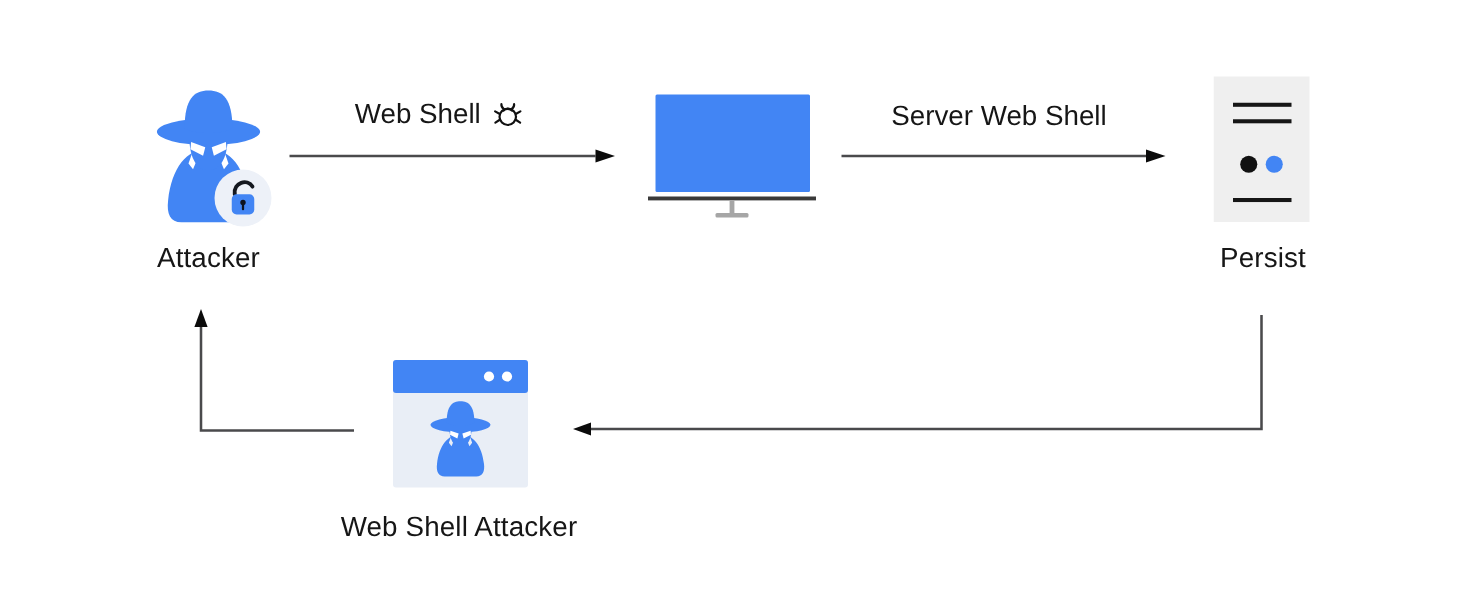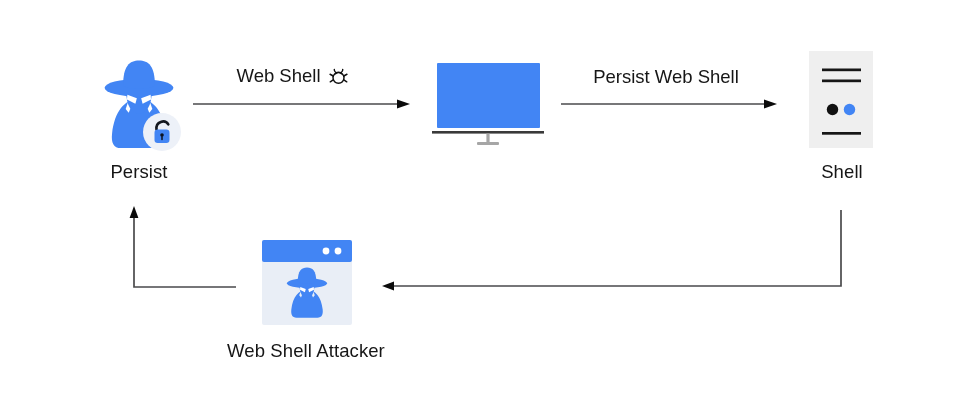--- a/index.html
+++ b/index.html
@@ -62,21 +62,21 @@
   <svg class="abs spy-on-white" style="left:96px;top:56px" width="86" height="98" viewBox="0 0 100 100" preserveAspectRatio="none">
     <use href="#spy"></use>
   </svg>
   <svg class="abs" style="left:142px;top:112px" width="40" height="40" viewBox="0 0 40 40">
     <circle cx="20" cy="20" r="19" fill="var(--badge-bg,#EDF1F8)"></circle>
     <path d="M14.5 17.5 C13.5 9.5 23 7 26.3 12.4" stroke="#14181F" stroke-width="2.6" fill="none" stroke-linecap="round"></path>
     <rect x="12.5" y="17.5" width="15" height="13.5" rx="3.2" fill="var(--primary-blue,#4285F4)"></rect>
     <circle cx="20" cy="23" r="1.8" fill="#0C1220"></circle>
     <rect x="19.25" y="24" width="1.5" height="4.2" rx="0.7" fill="#0C1220"></rect>
   </svg>
-  <div class="node-label" style="left:139px;top:160px">Persist</div>
+  <div class="node-label" style="left:139px;top:160px">Attacker</div>
 
   <div class="edge-label" style="left:293px;top:63px">
     <span>Web Shell</span>
     <svg width="22" height="22" viewBox="0 0 24 24" fill="none" stroke="#111" stroke-width="1.6" stroke-linecap="round">
       <circle cx="12" cy="14" r="6"></circle>
       <path d="M8.8 9.6 A4.6 4.6 0 0 1 15.2 9.6"></path>
       <path d="M9.2 8.4 C7.9 7.5 7.2 6.3 7.4 4.8"></path>
       <path d="M14.8 8.4 C16.1 7.5 16.8 6.3 16.6 4.8"></path>
       <path d="M6.2 12 L2.8 10.1"></path>
       <path d="M6.2 16.2 L3 18.3"></path>
@@ -90,36 +90,36 @@
   </svg>
 
   <svg class="abs" style="left:430px;top:60px" width="116" height="87" viewBox="0 0 116 87">
     <rect x="7" y="3" width="103" height="65" rx="1" fill="var(--primary-blue,#4285F4)"></rect>
     <rect x="2" y="71" width="112" height="2.6" fill="var(--monitor-base,#3A3A3A)"></rect>
     <rect x="56.4" y="73.6" width="3.2" height="9" fill="var(--monitor-stand,#A6A6A6)"></rect>
     <rect x="47" y="82" width="22" height="3" rx="1" fill="var(--monitor-stand,#A6A6A6)"></rect>
   </svg>
 
   <div class="edge-label" style="left:666px;top:64px">
-    <span>Persist Web Shell</span>
+    <span>Server Web Shell</span>
   </div>
   <svg class="abs" style="left:558px;top:95px" width="224" height="18">
     <line class="shaft" x1="3" y1="9" x2="206" y2="9"></line>
     <polygon class="head" points="206,4.6 219,9 206,13.4"></polygon>
   </svg>
 
   <svg class="abs" style="left:809px;top:50px" width="66" height="100" viewBox="0 0 66 100">
     <rect x="0" y="1" width="64" height="97" fill="var(--server-panel,#EFEFEF)"></rect>
     <rect x="13" y="18.5" width="39" height="2.7" fill="#161616"></rect>
     <rect x="13" y="29.5" width="39" height="2.7" fill="#161616"></rect>
     <circle cx="23.5" cy="59.5" r="5.7" fill="#111111"></circle>
     <circle cx="40.5" cy="59.5" r="5.7" fill="var(--primary-blue,#4285F4)"></circle>
     <rect x="13" y="82" width="39" height="2.7" fill="#161616"></rect>
   </svg>
-  <div class="node-label" style="left:842px;top:160px">Shell</div>
+  <div class="node-label" style="left:842px;top:160px">Persist</div>
 
   <svg class="abs" style="left:378px;top:205px" width="470" height="90">
     <path class="shaft" d="M463 5 L463 81 L16 81"></path>
     <polygon class="head" points="16,76.6 4,81 16,85.4"></polygon>
   </svg>
 
   <svg class="abs spy-on-panel" style="left:261px;top:239px" width="92" height="87" viewBox="0 0 92 87">
     <rect x="1" y="1" width="90" height="85" rx="2" fill="var(--browser-body,#E9EEF6)"></rect>
     <rect x="1" y="1" width="90" height="22" rx="2" fill="var(--primary-blue,#4285F4)"></rect>
     <circle cx="65" cy="12" r="3.4" fill="#ffffff"></circle>

